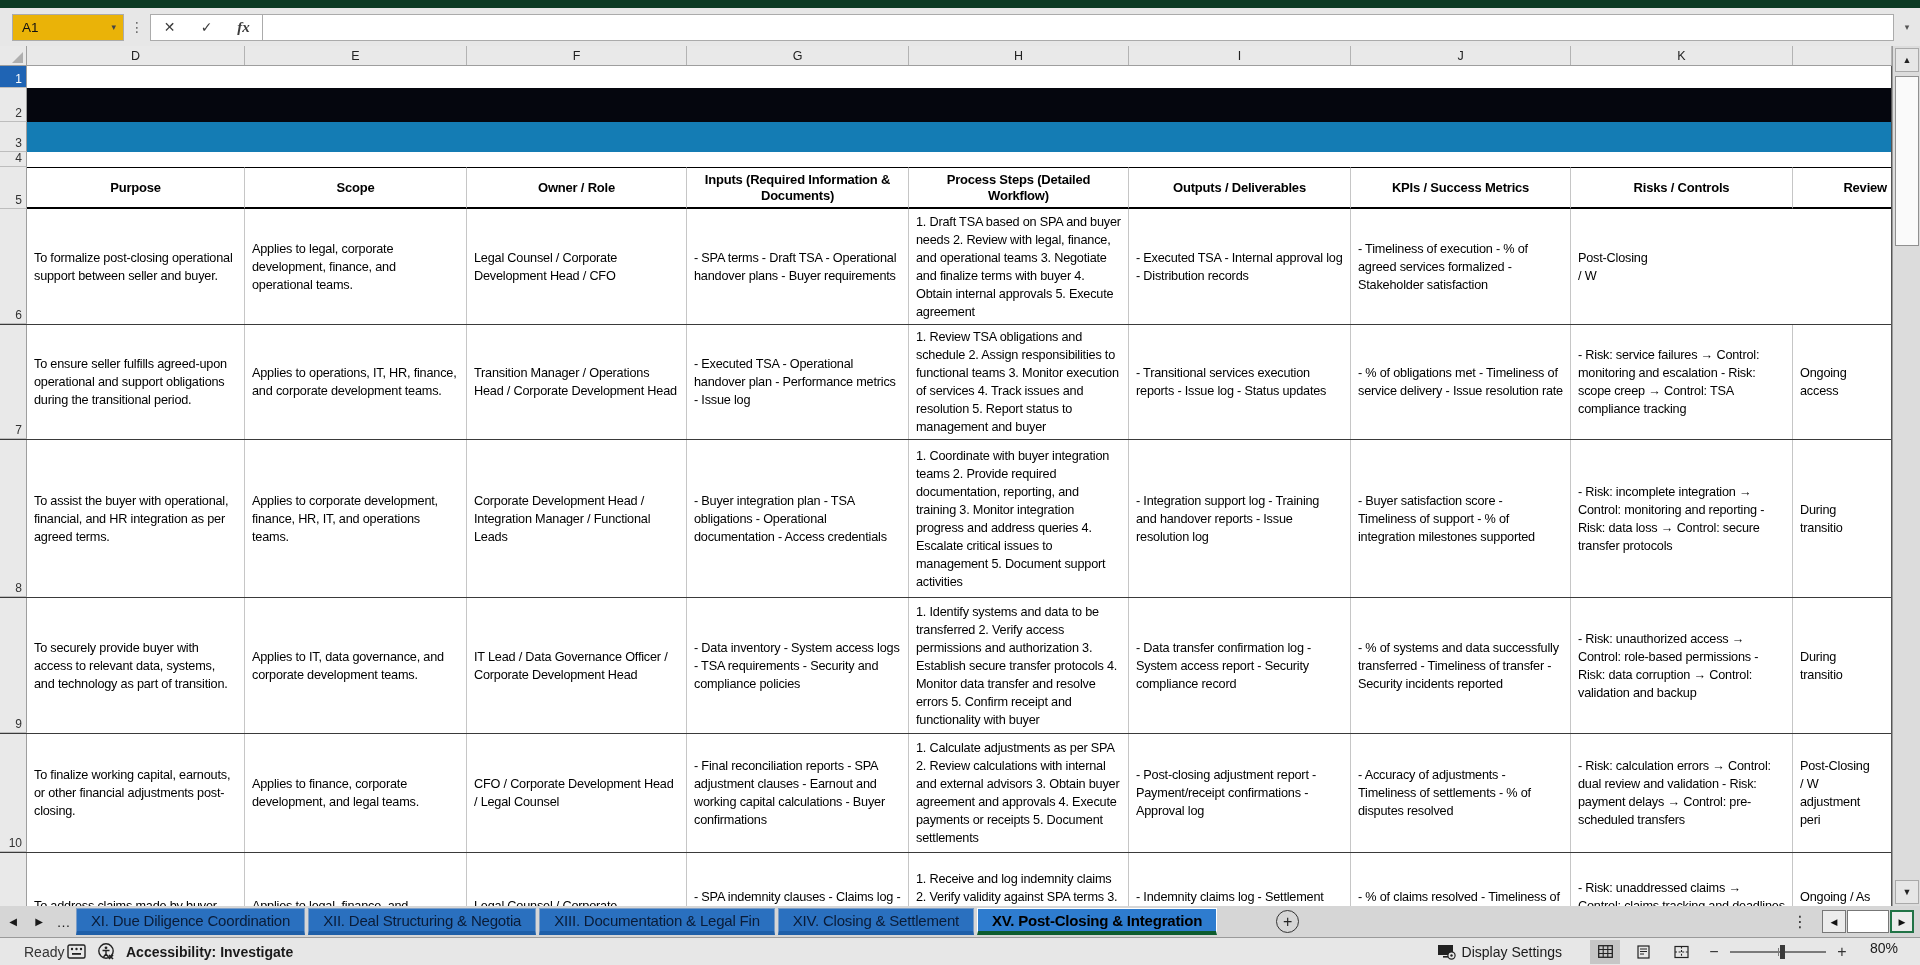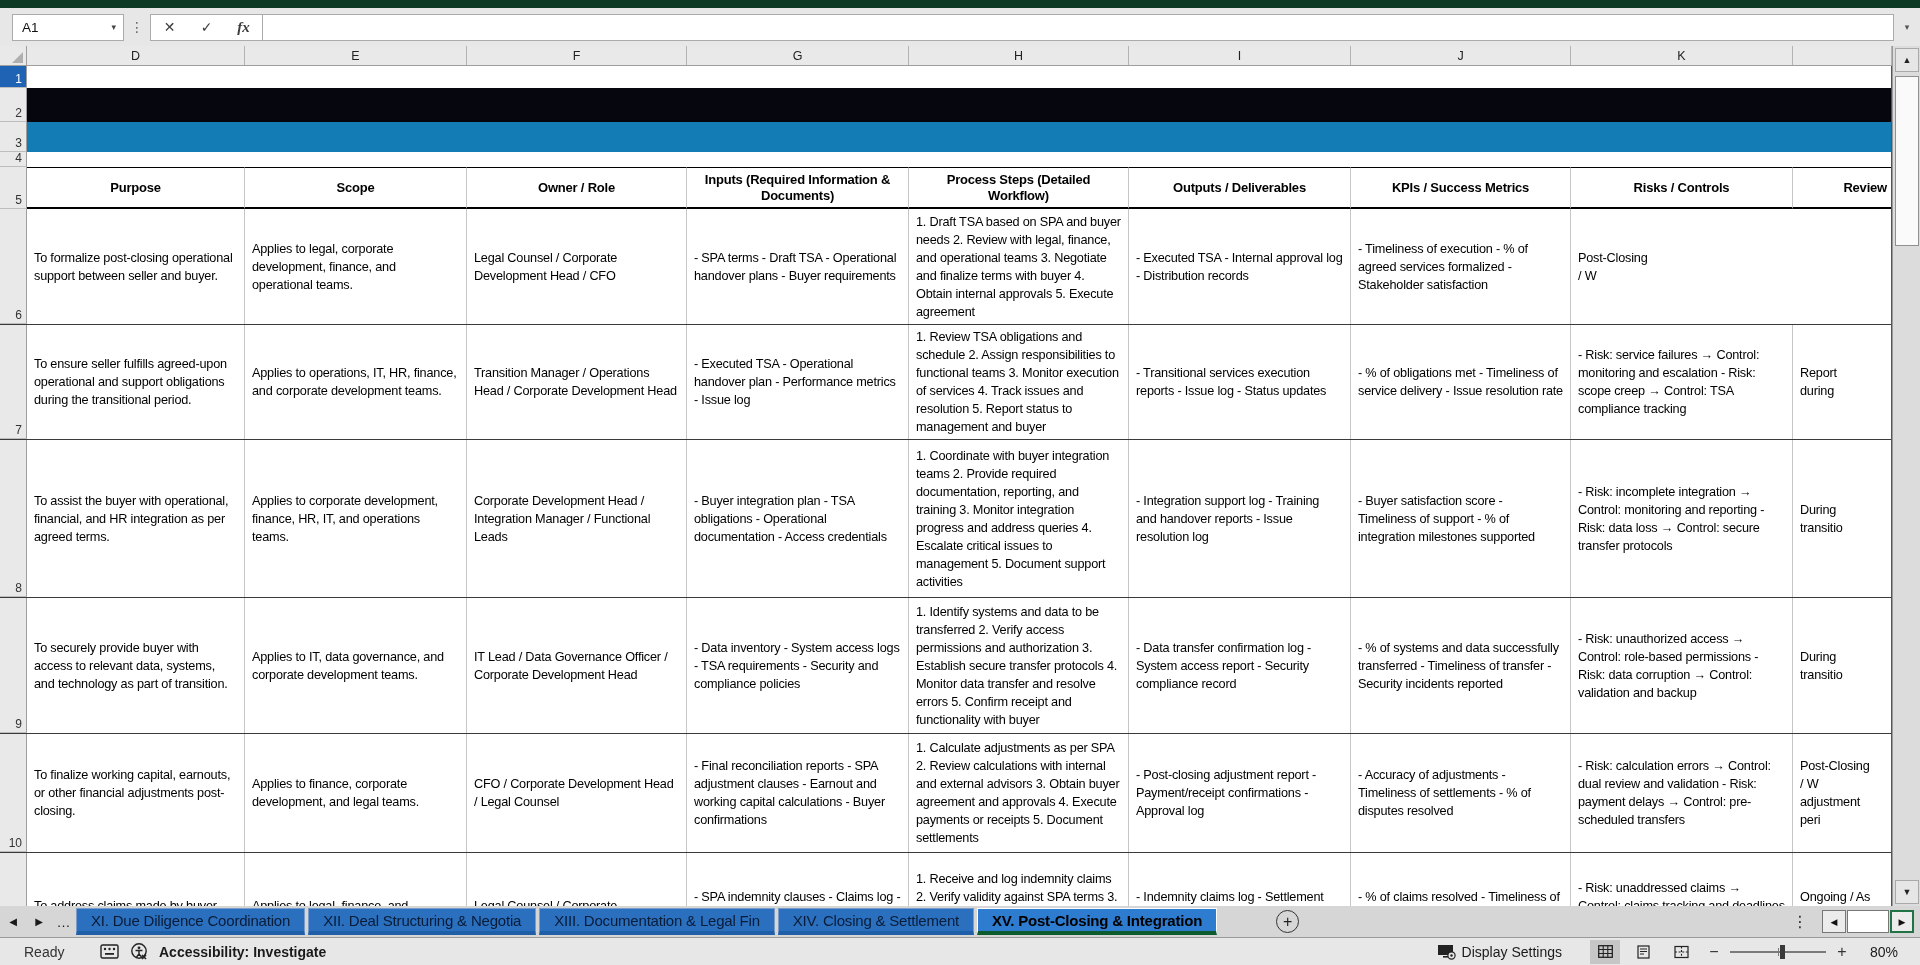--- a/index.html
+++ b/index.html
@@ -8,21 +8,21 @@
     --chrome:#E7E7E7; --colhdr:#E9E9E9; --chrome-border:#A6A6A6;
   }
   *{box-sizing:border-box;margin:0;padding:0}
   html,body{width:1920px;height:965px;overflow:hidden;background:#fff;
     font-family:"Liberation Sans","DejaVu Sans",sans-serif;}
   .abs{position:absolute}
   
   #titlebar{left:0;top:0;width:1920px;height:8px;background:var(--green-titlebar)}
   #formulabar{left:0;top:8px;width:1920px;height:38px;background:var(--chrome);
     display:flex;align-items:center;padding-left:12px}
-  .namebox{width:112px;height:27px;background:#ffffff;border:1px solid #ABABAB;
+  .namebox{width:112px;height:27px;background:#eab308;border:1px solid #ABABAB;
     display:flex;align-items:center;font-size:13.5px;color:#111;padding-left:9px}
   .nb-arrow{margin-left:auto;padding-right:7px;font-size:9px;color:#444}
   .fb-dots{width:26px;text-align:center;color:#666;font-size:14px;letter-spacing:0}
   .fb-white{flex:1;height:27px;background:#fff;border:1px solid #ABABAB;display:flex;align-items:center}
   .fb-btn{width:37px;text-align:center;font-size:14px;color:#3c3c3c;cursor:default}
   .fb-fx{font-family:"Liberation Serif","DejaVu Serif",serif;font-style:italic;font-weight:bold;font-size:15px}
   .fb-sep{width:1px;height:27px;background:#ABABAB;margin-right:2px}
   .fb-input{flex:1;height:100%;border:none;outline:none;font-size:13px;padding:0 8px;background:#fff}
   .fb-expand{width:26px;text-align:center;font-size:9px;color:#555}
   
@@ -85,24 +85,24 @@
   .tab-right{margin-left:auto;display:flex;align-items:center;height:27px;margin-top:2px;padding-right:6px}
   .tr-dots{font-size:16px;color:#333;margin-right:14px}
   .hs-btn{width:24px;height:23px;background:#ECECEC;border:1px solid #777;
     display:flex;align-items:center;justify-content:center;font-size:9px;color:#111}
   .hs-thumb{width:42px;height:23px;background:#fff;border:1px solid #777;margin:0 1px}
   .hs-btn.focus{border:2px solid #217346}
   
   #statusbar{left:0;top:937px;width:1920px;height:28px;background:var(--chrome);
     border-top:1px solid #9a9a9a;display:flex;align-items:center;font-size:14px;color:#333}
   .sb-left{display:flex;align-items:center}
-  .sb-ready{padding-left:24px;width:100px}
+  .sb-ready{padding-left:24px;width:67px}
   .sb-icon{display:inline-flex;align-items:center;margin-right:10px}
   .sb-access{font-weight:600;color:#1a1a1a;margin-left:0}
-  .sb-right{margin-left:auto;display:flex;align-items:center}
+  .sb-right{margin-left:auto;display:flex;}
   .sb-disp{margin-right:28px;display:flex;align-items:center;color:#1a1a1a}
   .viewbtn{width:30px;height:24px;display:flex;align-items:center;justify-content:center;margin-right:8px}
   .viewbtn.active{background:#C6C6C6}
   .zoomwrap{display:flex;align-items:center;margin-right:16px}
   .zminus,.zplus{font-size:16px;color:#333;width:20px;text-align:center}
   .ztrack{position:relative;width:96px;height:2px;background:#7a7a7a;margin:0 6px}
   .ztick{position:absolute;left:50%;top:-3px;width:1px;height:8px;background:#7a7a7a}
   .zthumb{position:absolute;left:52%;top:-6px;width:5px;height:14px;background:#3a3a3a}
   .sb-zoom{width:52px;text-align:right;padding-right:22px;color:#1a1a1a}
   svg{display:block}
@@ -188,21 +188,21 @@
       <div class="trow r1">
         <div class="rowhdr">7</div>
         <div class="cell c0">To ensure seller fulfills agreed-upon operational and support obligations during the transitional period.</div>
         <div class="cell c1">Applies to operations, IT, HR, finance, and corporate development teams.</div>
         <div class="cell c2">Transition Manager / Operations Head / Corporate Development Head</div>
         <div class="cell c3">- Executed TSA - Operational handover plan - Performance metrics - Issue log</div>
         <div class="cell c4">1. Review TSA obligations and schedule 2. Assign responsibilities to functional teams 3. Monitor execution of services 4. Track issues and resolution 5. Report status to management and buyer</div>
         <div class="cell c5">- Transitional services execution reports - Issue log - Status updates</div>
         <div class="cell c6">- % of obligations met - Timeliness of service delivery - Issue resolution rate</div>
         <div class="cell c7">- Risk: service failures → Control: monitoring and escalation - Risk: scope creep → Control: TSA compliance tracking</div>
-        <div class="cell c8">Report during</div>
+        <div class="cell c8">Ongoing access</div>
       </div>
       <div class="trow r2">
         <div class="rowhdr">8</div>
         <div class="cell c0">To assist the buyer with operational, financial, and HR integration as per agreed terms.</div>
         <div class="cell c1">Applies to corporate development, finance, HR, IT, and operations teams.</div>
         <div class="cell c2">Corporate Development Head / Integration Manager / Functional Leads</div>
         <div class="cell c3">- Buyer integration plan - TSA obligations - Operational documentation - Access credentials</div>
         <div class="cell c4">1. Coordinate with buyer integration teams 2. Provide required documentation, reporting, and training 3. Monitor integration progress and address queries 4. Escalate critical issues to management 5. Document support activities</div>
         <div class="cell c5">- Integration support log - Training and handover reports - Issue resolution log</div>
         <div class="cell c6">- Buyer satisfaction score - Timeliness of support - % of integration milestones supported</div>

